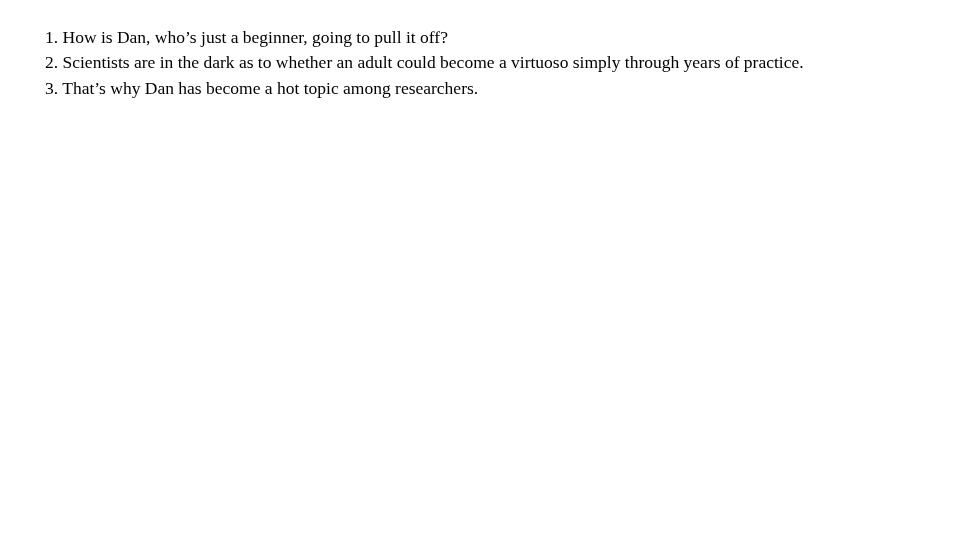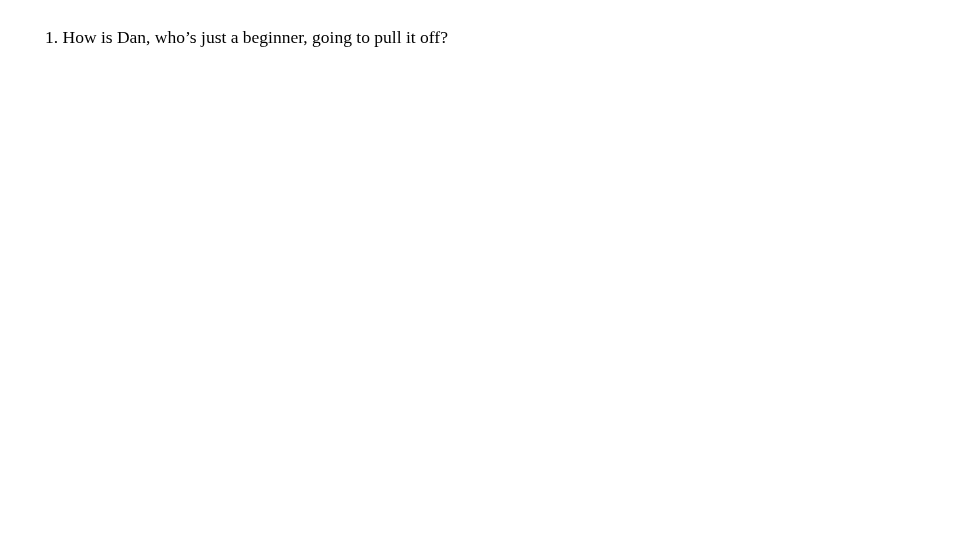--- a/index.html
+++ b/index.html
@@ -45,14 +45,22 @@
 </style>
 </head>
 <body>
 
 <div class="page">
   <ol class="sentence-list">
     <li class="sentence-item">
       <span class="sentence-num">1.</span>
       <span class="sentence-text">How is Dan, who’s just a beginner, going to pull it off?</span>
     </li>
+    <li class="sentence-item">
+      <span class="sentence-num">2.</span>
+      <span class="sentence-text">Scientists are in the dark as to whether an adult could become a virtuoso simply through years of practice.</span>
+    </li>
+    <li class="sentence-item">
+      <span class="sentence-num">3.</span>
+      <span class="sentence-text">That’s why Dan has become a hot topic among researchers.</span>
+    </li>
   </ol>
 </div>
 
 </body></html>

